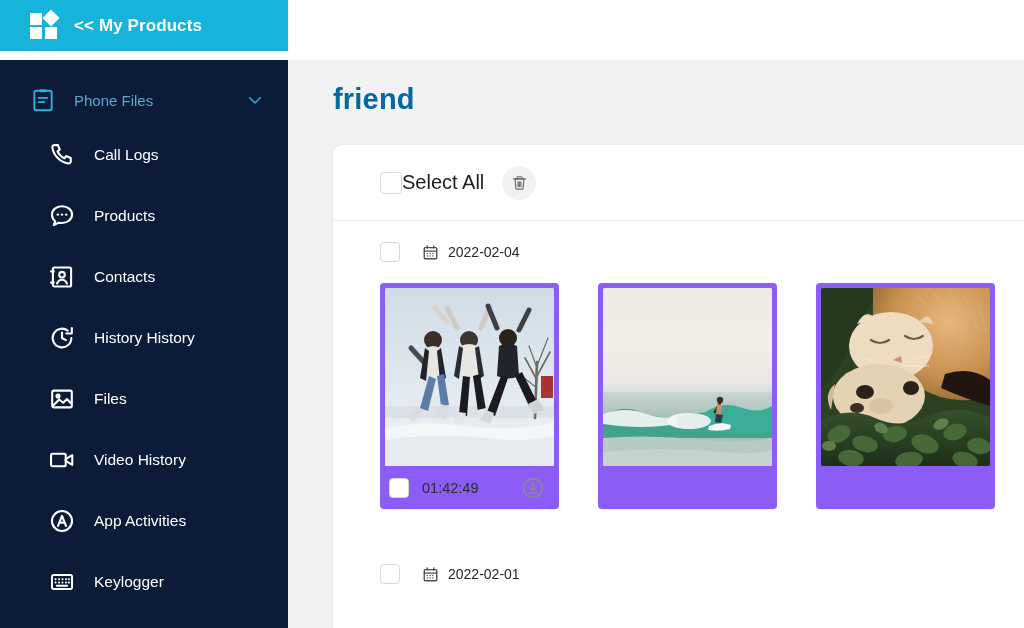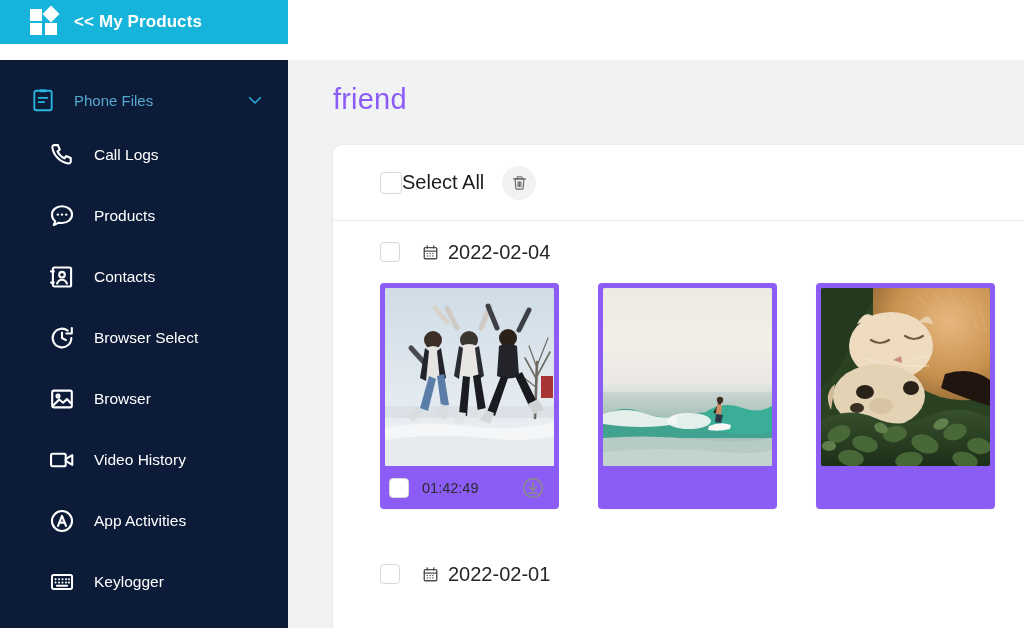--- a/index.html
+++ b/index.html
@@ -6,21 +6,21 @@
   html, body {
     width: 1024px; height: 628px;
     overflow: hidden;
     font-family: "Liberation Sans", sans-serif;
     background: #ffffff;
   }
   #app { position: relative; width: 1024px; height: 628px; background:#ffffff; }
 
   
   .brandbar {
-    position: absolute; left:0; top:0; width:288px; height:44px;
+    position: absolute; left:0; top:0; width:288px; height:51px;
     background:#16b3da;
     display:flex; align-items:center; gap:14px; padding-left:30px;
   }
   .logo-grid { width:30px; height:28px; position:relative; flex:none; }
   .logo-grid i { position:absolute; background:#ffffff; display:block; }
   .lg-tl { left:0; top:1px; width:12px; height:12px; }
   .lg-tr { left:15px; top:0px; width:12px; height:12px; transform: rotate(45deg); }
   .lg-bl { left:0; top:15px; width:12px; height:12px; }
   .lg-br { left:15px; top:15px; width:12px; height:12px; }
   .brand-title {
@@ -57,21 +57,21 @@
   }
   svg { display:block; width:100%; height:100%; }
 
   
   .main {
     position:absolute; left:288px; top:60px; right:0; bottom:0;
     background:#f1f2f3;
   }
   .page-title {
     position:absolute; left:45px; top:23px;
-    font-size:29px; color:#8b5cf6; font-weight:normal; letter-spacing:0.2px;
+    font-size:29px; color:#0369a1; font-weight:bold; letter-spacing:0.2px;
   }
   .panel {
     position:absolute; left:45px; top:85px; right:-20px; bottom:-20px;
     background:#ffffff; border-radius:9px 0 0 0;
     box-shadow: 0 1px 4px rgba(0,0,0,0.07);
     overflow:hidden;
   }
 
   .toolbar {
     height:76px; display:flex; align-items:center; padding-left:47px; gap:0;
@@ -92,21 +92,21 @@
   }
   .trash-btn svg { width:17px; height:18px; }
 
   .date-row {
     display:flex; align-items:center; padding-left:47px; height:62px;
   }
   .date-row .cal {
     margin-left:22px; width:17px; height:17px; color:#4c4c4c; flex:none;
   }
   .date-row .dtxt {
-    margin-left:9px; font-size:20px; color:#262626; white-space:nowrap;
+    margin-left:9px; font-size:14px; color:#262626; white-space:nowrap;
   }
 
   .thumb-row { display:flex; padding-left:47px; gap:39px; }
   .card {
     width:179px; background:#8b5cf6; border-radius:4px; padding:5px 5px 0 5px;
     box-shadow:0 1px 2px rgba(0,0,0,0.06);
   }
   .card .photo {
     width:169px; height:178px; border-radius:2px; overflow:hidden;
     position:relative; background:#ddd;
@@ -190,32 +190,32 @@
     </div>
 
     <div class="nav-item">
       <span class="ico">
         <svg viewBox="0 0 24 24" fill="none" stroke="currentColor" stroke-width="1.8" stroke-linecap="round" stroke-linejoin="round">
           <path d="M20 12a8 8 0 1 1-3.1-6.3"></path>
           <polyline points="20.4,3.4 20.4,8.1 15.7,8.1"></polyline>
           <polyline points="12,7.4 12,12 15.4,13.8"></polyline>
         </svg>
       </span>
-      <span class="lbl">Browser Select</span>
+      <span class="lbl">History History</span>
     </div>
 
     <div class="nav-item">
       <span class="ico">
         <svg viewBox="0 0 24 24" fill="none" stroke="currentColor" stroke-width="1.8" stroke-linecap="round" stroke-linejoin="round">
           <rect x="3.6" y="4.8" width="16.8" height="14.4" rx="1.4"></rect>
           <circle cx="8.6" cy="9.4" r="1.3"></circle>
           <polyline points="4.6,17.4 9.6,12.4 13,15.2 16.2,12 19.4,15.4"></polyline>
         </svg>
       </span>
-      <span class="lbl">Browser</span>
+      <span class="lbl">Files</span>
     </div>
 
     <div class="nav-item">
       <span class="ico">
         <svg viewBox="0 0 24 24" fill="none" stroke="currentColor" stroke-width="1.8" stroke-linecap="round" stroke-linejoin="round">
           <rect x="2.6" y="6.6" width="12.6" height="10.8" rx="1.3"></rect>
           <path d="M15.2 11.2l5.6-3.4v8.4l-5.6-3.4z"></path>
         </svg>
       </span>
       <span class="lbl">Video History</span>

